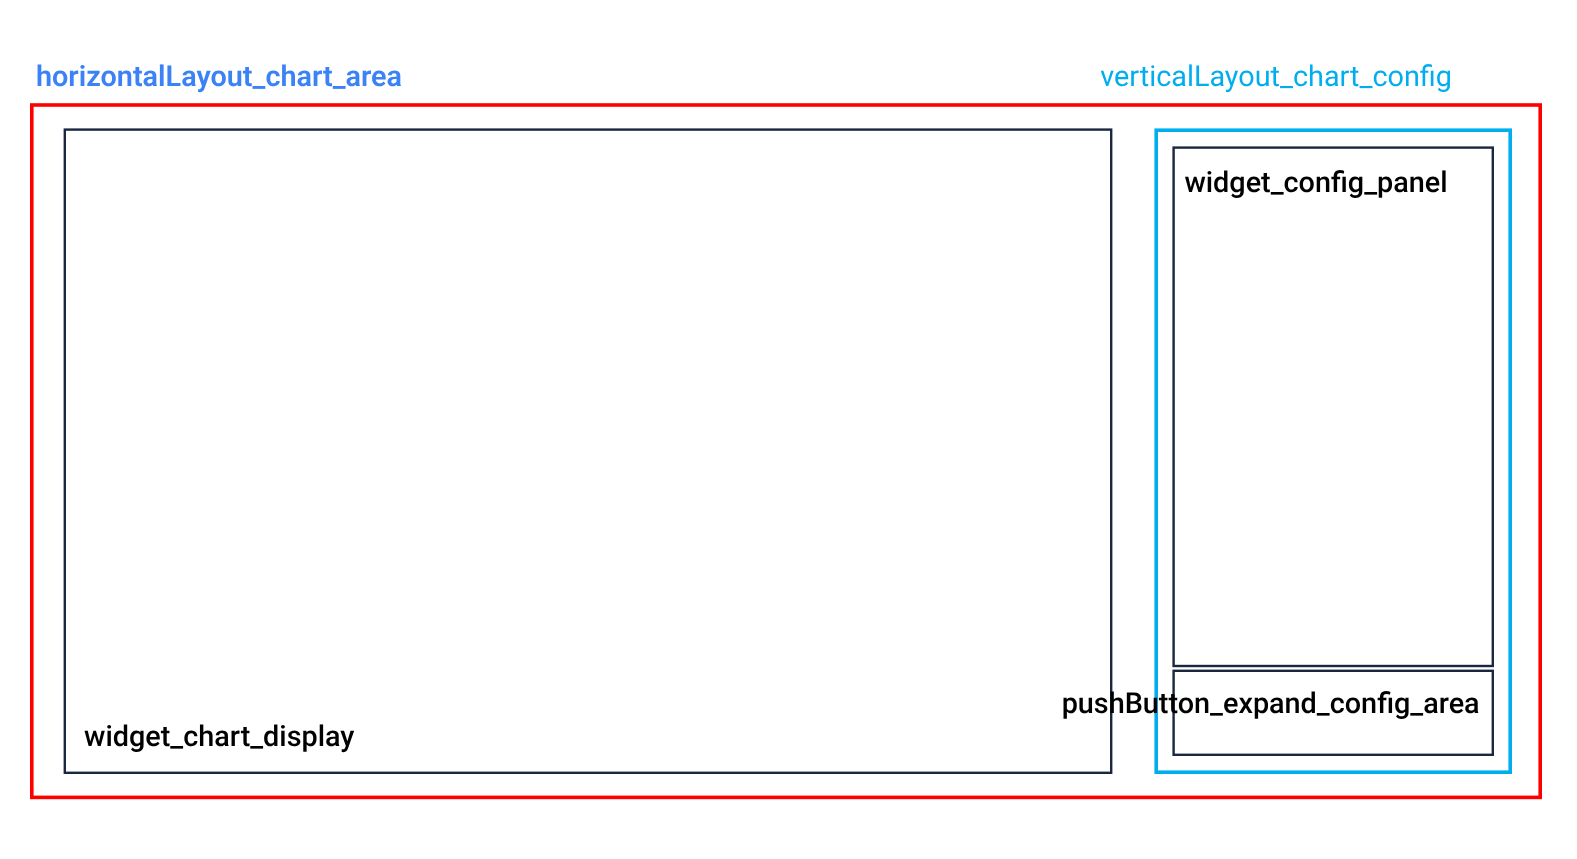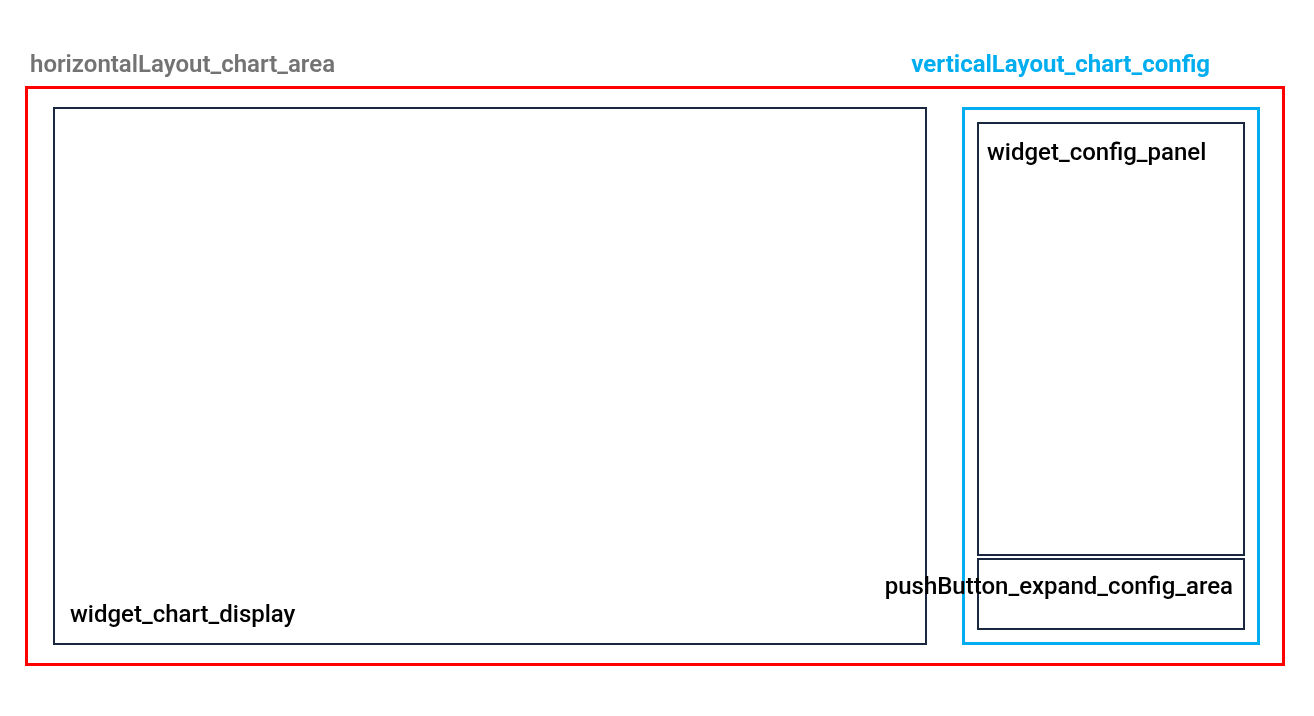--- a/index.html
+++ b/index.html
@@ -14,31 +14,31 @@
       height: 716px;
       position: relative;
     }
     .diagram-container {
       position: absolute;
       top: 50px;
       left: 25px;
       width: 1265px;
     }
     .label-horizontal-layout {
-      color: #737373;
+      color: #3b82f6;
       font-size: 24px;
       font-weight: 600;
       position: absolute;
       top: 0;
       left: 5px;
     }
     .label-vertical-layout {
       color: #00aeef;
       font-size: 24px;
-      font-weight: 700;
+      font-weight: 400;
       position: absolute;
       top: 0;
       right: 80px;
     }
     .outer-box {
       position: absolute;
       top: 36px;
       left: 0;
       width: 1260px;
       height: 580px;

